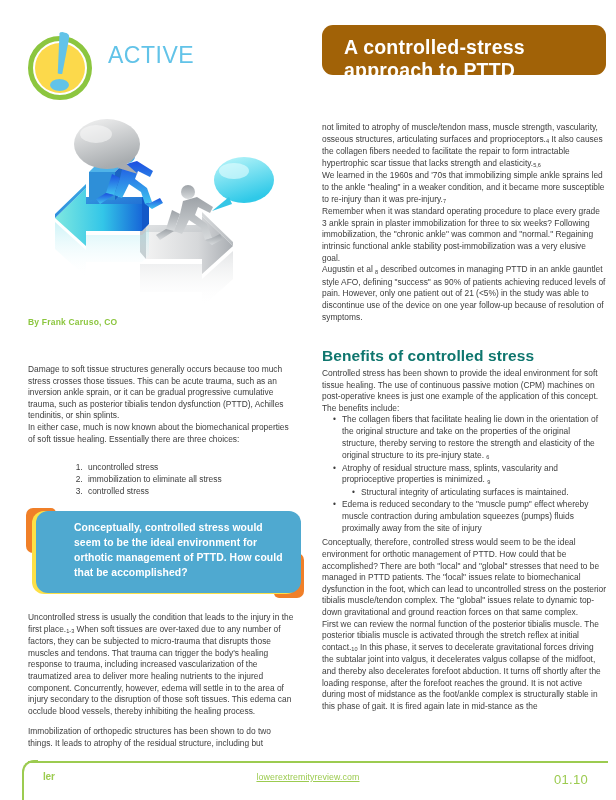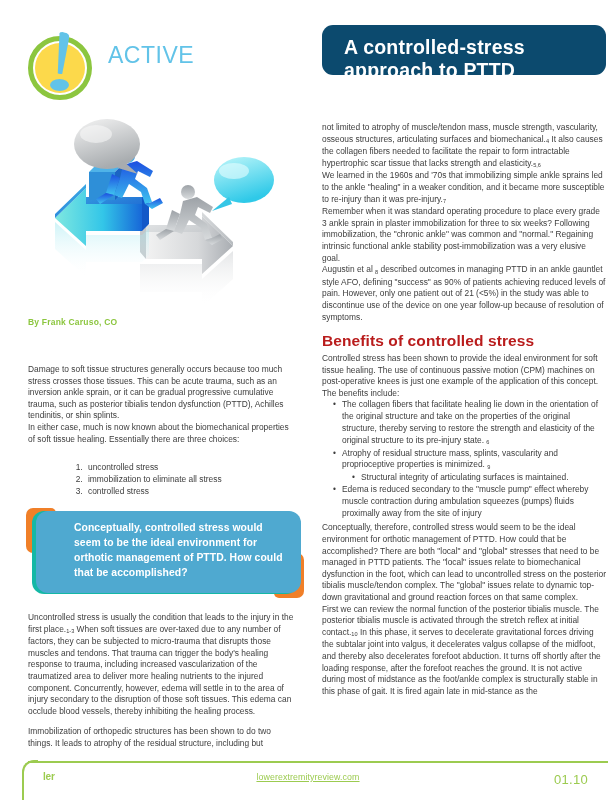--- a/index.html
+++ b/index.html
@@ -79,21 +79,21 @@
   }
   .logo-word div { display: block; }
 
   
   .title-banner {
     position: absolute;
     left: 322px;
     top: 25px;
     width: 284px;
     height: 50px;
-    background: #0c4a6e;
+    background: #a16207;
     border-radius: 11px 11px 11px 11px;
     box-sizing: border-box;
     padding: 11px 18px 0 22px;
   }
   .title-banner .t {
     color: #ffffff;
     font-size: 19.5px;
     font-weight: bold;
     line-height: 23px;
     letter-spacing: 0.2px;
@@ -188,25 +188,25 @@
 
   sup.ref {
     font-size: 5.6px;
     vertical-align: baseline;
     position: relative;
     top: 1.5px;
     color: #3d3d3d;
   }
 
   .section-head {
-    color: #b91c1c;
+    color: #0f766e;
     font-size: 15.5px;
     font-weight: bold;
     line-height: 19px;
-    margin: 8px 0 3px 0;
+    margin: 23px 0 3px 0;
     letter-spacing: 0.1px;
   }
 
   
   .callout-wrap {
     position: absolute;
     left: 26px;
     top: 508px;
     width: 278px;
     height: 90px;
@@ -244,21 +244,21 @@
     width: 22px; height: 10px;
     background: #F07F28;
     border-radius: 5px 0 0 5px;
   }
   .callout-green {
     position: absolute;
     left: 6px;
     top: 3px;
     width: 266px;
     height: 83px;
-    background: #14b8a6;
+    background: #fde047;
     border-radius: 12px;
   }
   .callout-box {
     position: absolute;
     left: 4px;
     top: 0px;
     width: 265px;
     height: 82px;
     background: #4FA9D0;
     border-radius: 12px;
@@ -471,21 +471,21 @@
     </div>
   </div>
 
   <div class="col" style="left:28px; top:612px; width:266px;">
     <p><span>Uncontrolled stress is usually the condition that leads to the injury in the first place.</span><sup class="ref">1-3</sup><span> When soft tissues are over-taxed due to any number of factors, they can be subjected to micro-trauma that disrupts those muscles and tendons. That trauma can trigger the body's healing response to trauma, including increased vascularization of the traumatized area to deliver more healing nutrients to the injured component. Concurrently, however, edema will settle in to the area of injury secondary to the disruption of those soft tissues. This edema can occlude blood vessels, thereby inhibiting the healing process.</span></p>
     <div class="gap"></div>
     <p>Immobilization of orthopedic structures has been shown to do two things. It leads to atrophy of the residual structure, including but</p>
   </div>
 
   <div class="col col-right">
-    <p><span>not limited to atrophy of muscle/tendon mass, muscle strength, vascularity, osseous structures, articulating surfaces and biomechanical.</span><sup class="ref">4</sup><span> It also causes the collagen fibers needed to facilitate the repair to form intractable hypertrophic scar tissue that lacks strength and elasticity.</span><sup class="ref">5,6</sup></p>
+    <p><span>not limited to atrophy of muscle/tendon mass, muscle strength, vascularity, osseous structures, articulating surfaces and proprioceptors.</span><sup class="ref">4</sup><span> It also causes the collagen fibers needed to facilitate the repair to form intractable hypertrophic scar tissue that lacks strength and elasticity.</span><sup class="ref">5,6</sup></p>
     <p><span>We learned in the 1960s and '70s that immobilizing simple ankle sprains led to the ankle "healing" in a weaker condition, and it became more susceptible to re-injury than it was pre-injury.</span><sup class="ref">7</sup></p>
     <p>Remember when it was standard operating procedure to place every grade 3 ankle sprain in plaster immobilization for three to six weeks? Following immobilization, the "chronic ankle" was common and "normal." Regaining intrinsic functional ankle stability post-immobilization was a very elusive goal.</p>
     <p><span>Augustin et al </span><sup class="ref">8</sup><span> described outcomes in managing PTTD in an ankle gauntlet style AFO, defining "success" as 90% of patients achieving reduced levels of pain. However, only one patient out of 21 (&lt;5%) in the study was able to discontinue use of the device on one year follow-up because of resolution of symptoms.</span></p>
 
     <div class="section-head">Benefits of controlled stress</div>
 
     <p>Controlled stress has been shown to provide the ideal environment for soft tissue healing. The use of continuous passive motion (CPM) machines on post-operative knees is just one example of the application of this concept. The benefits include:</p>
 
     <ul class="benefits">
       <li><span>The collagen fibers that facilitate healing lie down in the orientation of the original structure and take on the properties of the original structure, thereby serving to restore the strength and elasticity of the original structure to its pre-injury state. </span><sup class="ref">6</sup></li>

